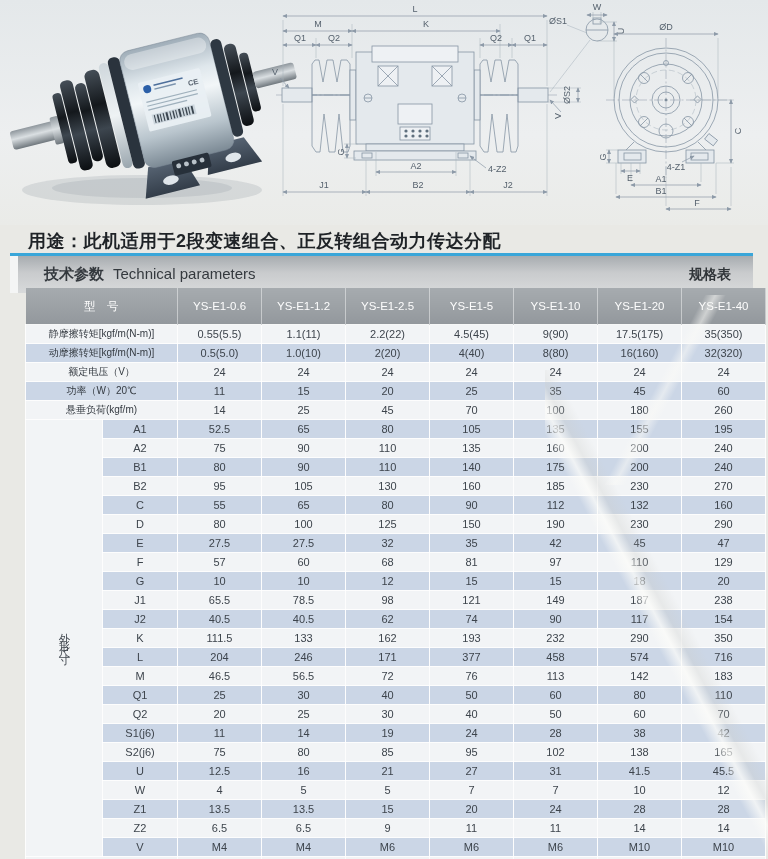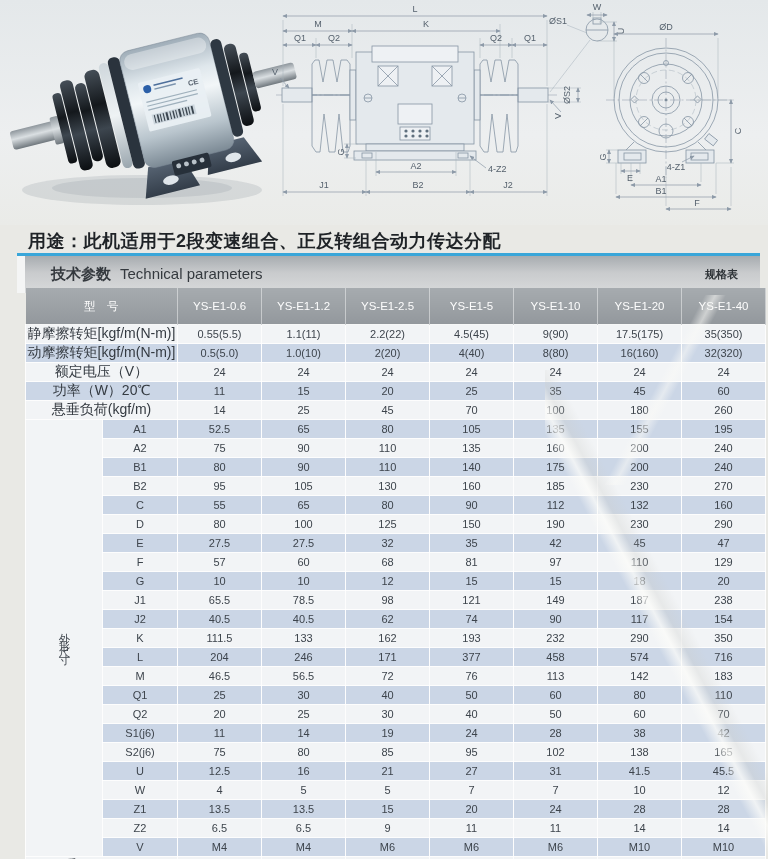--- a/index.html
+++ b/index.html
@@ -7,39 +7,39 @@
 
   
   .top-strip{position:absolute;top:0;left:0;width:768px;height:225px;
     background:linear-gradient(180deg,#e4e8ea 0%,#edeff0 60%,#eaebe8 100%);}
 
   
   .usage-note{position:absolute;top:229px;left:28px;font-size:18px;font-weight:600;
     color:#1f2327;letter-spacing:.5px;white-space:nowrap;}
 
   
-  .section-bar{position:absolute;top:253px;left:17px;width:743px;height:40px;box-sizing:border-box;
+  .section-bar{position:absolute;top:253px;left:10px;width:743px;height:40px;box-sizing:border-box;
     background:linear-gradient(180deg,#a7acb0 0%,#c9cbcd 45%,#d8dadb 100%);
     border-top:3px solid #39a6d9;display:flex;align-items:center;}
   .left-strip{width:8px;align-self:stretch;background:#f4f5f5;}
   .bar-title{margin-left:26px;font-size:15px;color:#34393e;font-weight:600;display:flex;gap:9px;align-items:baseline;}
   .bar-title .en{font-weight:400;}
-  .bar-right{margin-left:auto;margin-right:22px;font-size:11px;color:#2f3438;font-weight:600;}
+  .bar-right{margin-left:auto;margin-right:22px;font-size:14px;color:#2f3438;font-weight:600;}
 
   
   .spec-table{position:absolute;top:288px;left:25px;width:741px;border-collapse:collapse;table-layout:fixed;}
   .spec-table th{height:36px;padding:0;font-size:11.5px;font-weight:500;color:#fdfdfd;
     background:linear-gradient(180deg,#a6abaf,#93989d);border-right:1px solid rgba(255,255,255,.45);}
   .spec-table td{height:18px;padding:0;font-size:11px;color:#3d444c;text-align:center;
     border:1px solid rgba(255,255,255,.9);white-space:nowrap;overflow:hidden;}
   tr.rw td{background:#f2f4f6;}
   tr.rb td{background:#cbd6e6;}
   .spec-table td.gcell{background:#f2f4f6;writing-mode:vertical-rl;text-orientation:upright;
     letter-spacing:7px;font-size:11.5px;color:#444a52;}
-  .spec-table td.plabel{font-size:14px;color:#343a41;}
+  .spec-table td.plabel{font-size:10px;color:#343a41;}
   .spec-table td.code{font-size:11px;}
 
   
   .crease{position:absolute;pointer-events:none;}
   .crease-a{left:545px;top:370px;width:230px;height:489px;
     background:linear-gradient(62deg,transparent 46%,rgba(252,252,249,.75) 49%,rgba(205,206,202,.30) 51.5%,transparent 55%);}
   .crease-b{left:580px;top:295px;width:170px;height:190px;
     background:linear-gradient(118deg,transparent 46%,rgba(250,250,247,.55) 50%,transparent 54%);}
 
   

